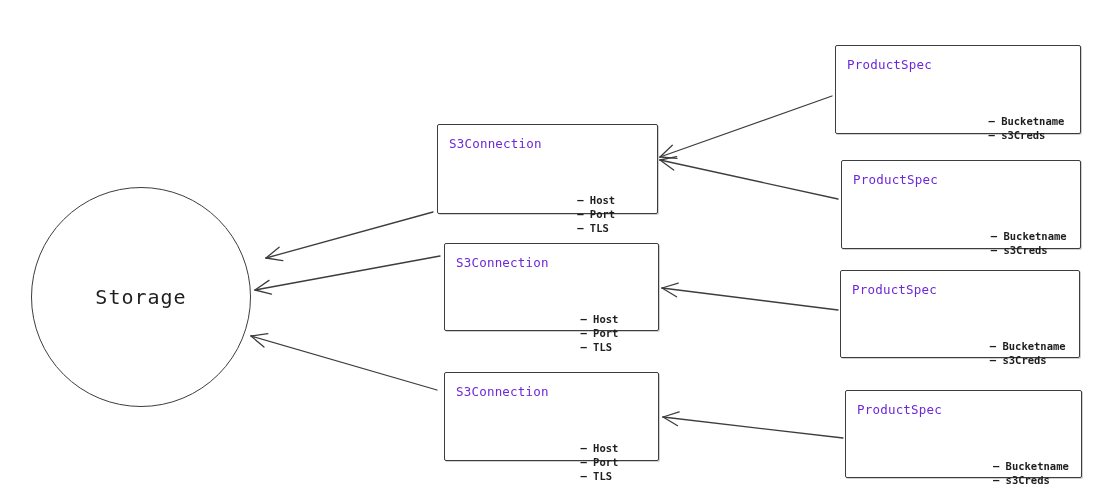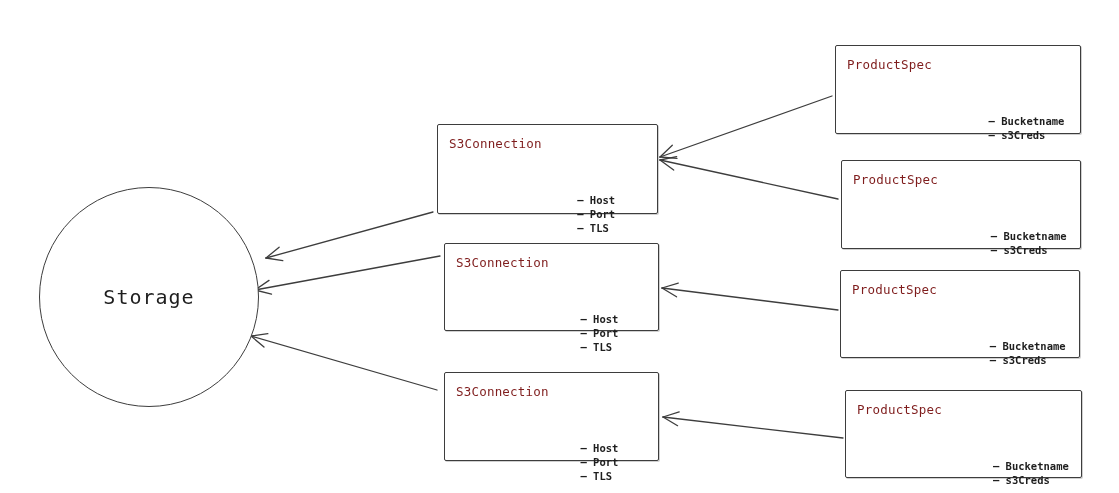--- a/index.html
+++ b/index.html
@@ -28,21 +28,21 @@
     box-sizing: border-box;
     background: #ffffff;
     border: 1.15px solid #3d3d3d;
     border-radius: 2px;
     box-shadow: 1px 1px 0 0 rgba(150,150,150,0.45);
   }
   .node-title {
     position: absolute;
     font-size: 12.5px;
     line-height: 14px;
-    color: #7f1d1d;
+    color: #6d28d9;
     letter-spacing: 0.2px;
     white-space: nowrap;
   }
   .attr-list {
     position: absolute;
     font-size: 10.5px;
     line-height: 14px;
     color: #1e1e1e;
     font-weight: bold;
     white-space: nowrap;
@@ -102,21 +102,21 @@
         <line x1="662" y1="288" x2="678.2624450467558" y2="283.0469321525698" stroke="#3d3d3d" stroke-width="1.3" stroke-linecap="round"></line>
         <line x1="662" y1="288" x2="676.5428454213344" y2="296.8037291559414" stroke="#3d3d3d" stroke-width="1.3" stroke-linecap="round"></line>
       </g>
       <g>
         <line x1="843" y1="438" x2="663" y2="417" stroke="#3d3d3d" stroke-width="1.3" stroke-linecap="round"></line>
         <line x1="663" y1="417" x2="679.2212156124574" y2="411.91353127856195" stroke="#3d3d3d" stroke-width="1.3" stroke-linecap="round"></line>
         <line x1="663" y1="417" x2="677.6146623496378" y2="425.6839878170158" stroke="#3d3d3d" stroke-width="1.3" stroke-linecap="round"></line>
       </g>
     </svg>
 
-  <div class="circle-node" id="storage-node" style="left: 39px; top: 187px; width: 220px; height: 220px; border-color: rgb(61, 61, 61);">
+  <div class="circle-node" id="storage-node" style="left: 31px; top: 187px; width: 220px; height: 220px; border-color: rgb(61, 61, 61);">
     <span class="circle-label">Storage</span>
   </div>
 
   <div id="nodes-layer">
       <div class="node-box" style="left: 437px; top: 124px; width: 221px; height: 90px; border-color: rgb(61, 61, 61);">
         <div class="node-title" style="left: 11px; top: 12px;">S3Connection</div>
         <div class="attr-list" style="left: 139.23px; top: 24px;">
           <div>– Host</div>
           <div>– Port</div>
           <div>– TLS</div>

